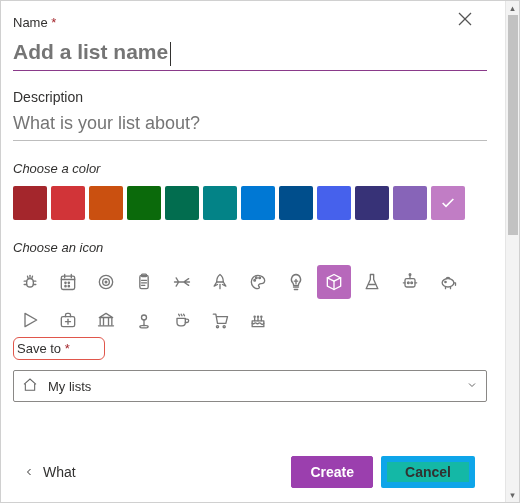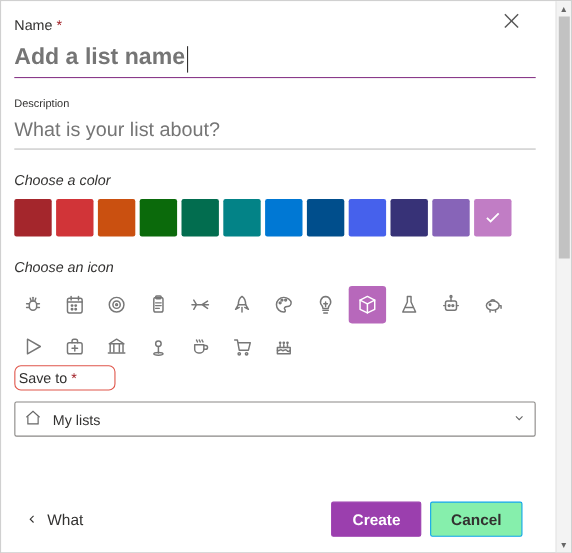--- a/index.html
+++ b/index.html
@@ -52,21 +52,21 @@
     padding: 6px 0 6px 0;
     outline: none;
     color:#a21caf;
     background: transparent;
   }
   .name-row { position:relative; margin-top:4px; margin-bottom:14px; }
   .caret {
     position:absolute; top:8px; height:24px; width:1px;
     background:#323130;
   }
-  .desc-label { font-size:10px; margin-top:18px; }
+  .desc-label { font-size:14px; margin-top:18px; }
   .desc-input {
     width:100%;
     border:none; border-bottom:1px solid #bdbdbd;
     font-size:18px; color:#777;
     padding: 8px 0 6px 0;
     outline:none;
     background:transparent;
   }
   .section-title { font-size:13px; margin-top:20px; margin-bottom:10px;font-style:italic; }
   .colors { display:flex; gap:4px; flex-wrap:nowrap; }
@@ -119,21 +119,21 @@
   }
   .btns { display:flex; gap:8px; }
   .btn {
     height:32px; padding: 0 18px;
     border-radius:2px;
     font-size:14px; font-weight:600;
     display:flex; align-items:center; justify-content:center;
     cursor:pointer;
   }
   .btn-primary { background:#9b3fae; color:#fff; border:1px solid #9b3fae; }
-  .btn-default { background:#86efac; color:#323130; border:1px solid #0ea5e9; }
+  .btn-default { background:#14b8a6; color:#323130; border:6px solid #0ea5e9; }
 </style>
 </head>
 <body>
 
 <div class="outer">
 
   <div class="scrollbar">
     <div class="sb-arrow">▴</div>
     <div class="sb-track">
       <div class="sb-thumb"></div>

